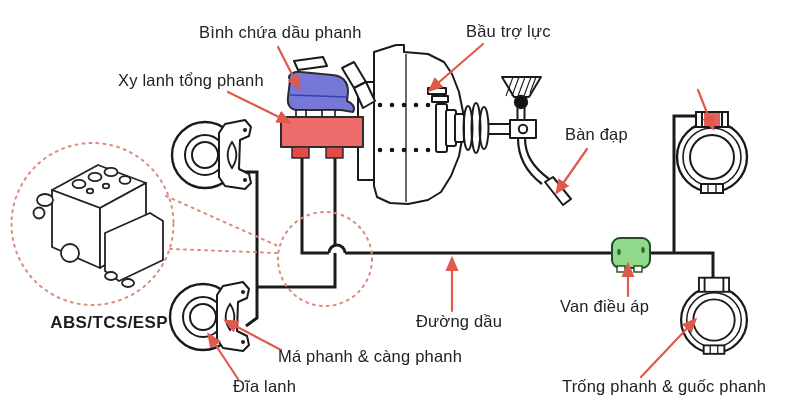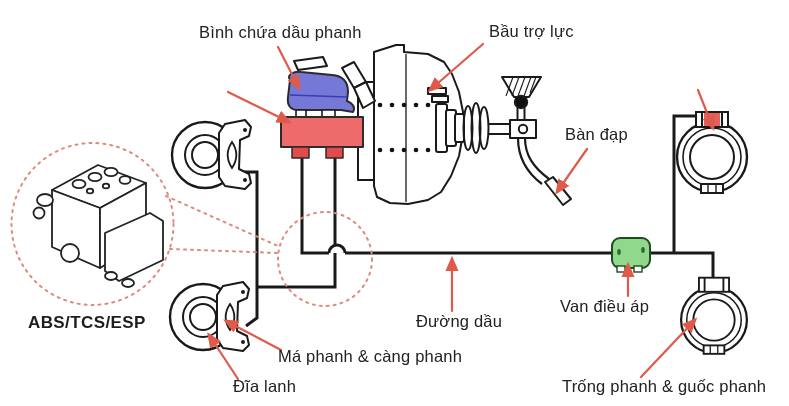--- a/index.html
+++ b/index.html
@@ -1,20 +1,20 @@
 <!DOCTYPE html>
 <html><head>
 <meta charset="utf-8">
 <style>
   html,body{margin:0;padding:0;background:#fff;}
   #stage{position:relative;width:743px;height:406px;background:#fff;overflow:hidden;
          font-family:"Liberation Sans",sans-serif;padding-left:43px;}
   #art{position:absolute;left:0;top:0;}
   .lbl{position:absolute;font-size:16.5px;color:#222;white-space:nowrap;letter-spacing:.2px;}
-  .lbl.abs{font-weight:700;font-size:17px;line-height:18px;width:140px;text-align:left;
+  .lbl.abs{font-weight:700;font-size:17px;line-height:18px;width:140px;text-align:right;
            letter-spacing:.4px;color:#1d1d1d;}
 </style>
 </head>
 <body>
 
 <div id="stage">
 
 <svg id="art" width="789" height="406" viewBox="0 0 789 406">
   <defs>
     <marker id="arrow" markerWidth="8" markerHeight="8" refX="5.5" refY="3" orient="auto">
@@ -171,21 +171,22 @@
     <line x1="587" y1="149" x2="557" y2="192" marker-end="url(#arrow)"></line>
     <line x1="452" y1="311" x2="452" y2="259" marker-end="url(#arrow)"></line>
     <line x1="628" y1="296" x2="628" y2="265" marker-end="url(#arrow)"></line>
     <line x1="281" y1="350" x2="226" y2="321" marker-end="url(#arrow)"></line>
     <line x1="238" y1="379" x2="209" y2="335" marker-end="url(#arrow)"></line>
     <line x1="641" y1="377" x2="695" y2="320" marker-end="url(#arrow)"></line>
   </g>
 </svg>
 
 <div class="lbl" style="left:199px;top:23px">Bình chứa dầu phanh</div>
-<div class="lbl" style="left:489px;top:22px">Bầu trợ lực</div>
+<div class="lbl" style="left:466px;top:22px">Bầu trợ lực</div>
+<div class="lbl" style="left:118px;top:71px">Xy lanh tổng phanh</div>
 <div class="lbl" style="left:565px;top:125px">Bàn đạp</div>
 <div class="lbl" style="left:416px;top:312px">Đường dầu</div>
 <div class="lbl" style="left:278px;top:347px">Má phanh &amp; càng phanh</div>
 <div class="lbl" style="left:560px;top:297px">Van điều áp</div>
 <div class="lbl" style="left:233px;top:377px">Đĩa lanh</div>
 <div class="lbl" style="left:562px;top:377px">Trống phanh &amp; guốc phanh</div>
 
 <div class="lbl abs" style="left:28px;top:314px">
   <div>ABS/TCS/ESP</div>
 </div>

